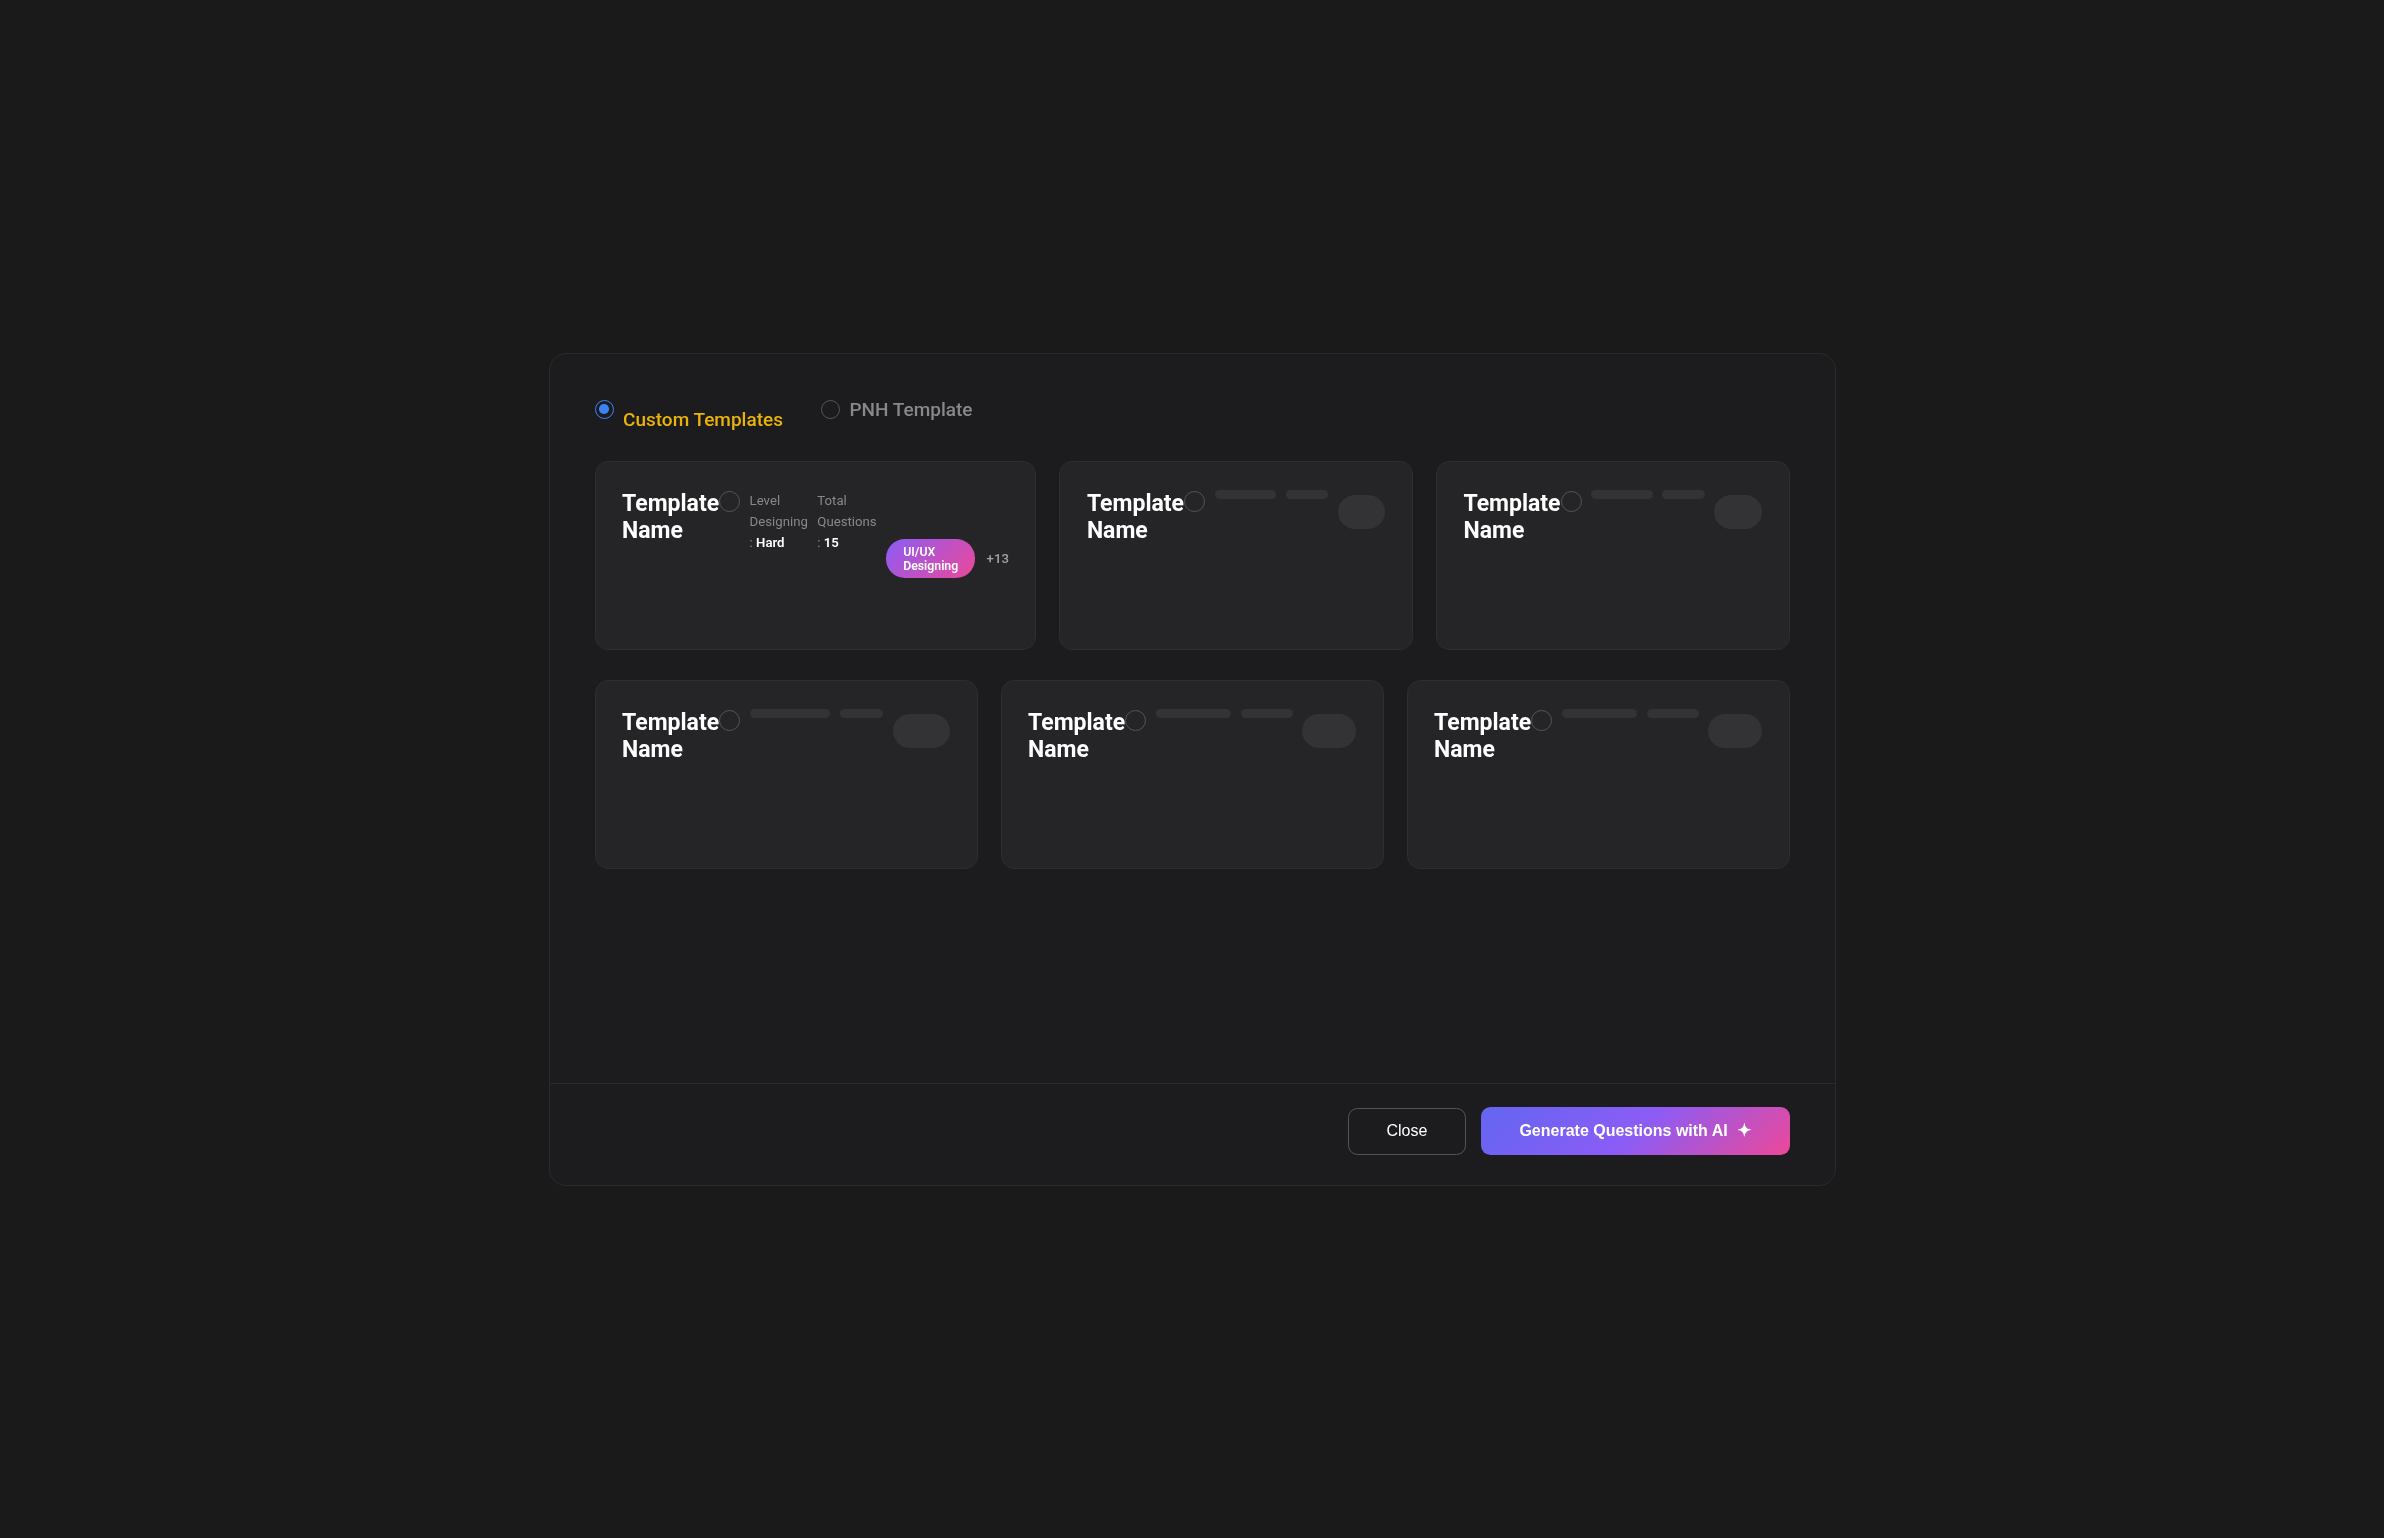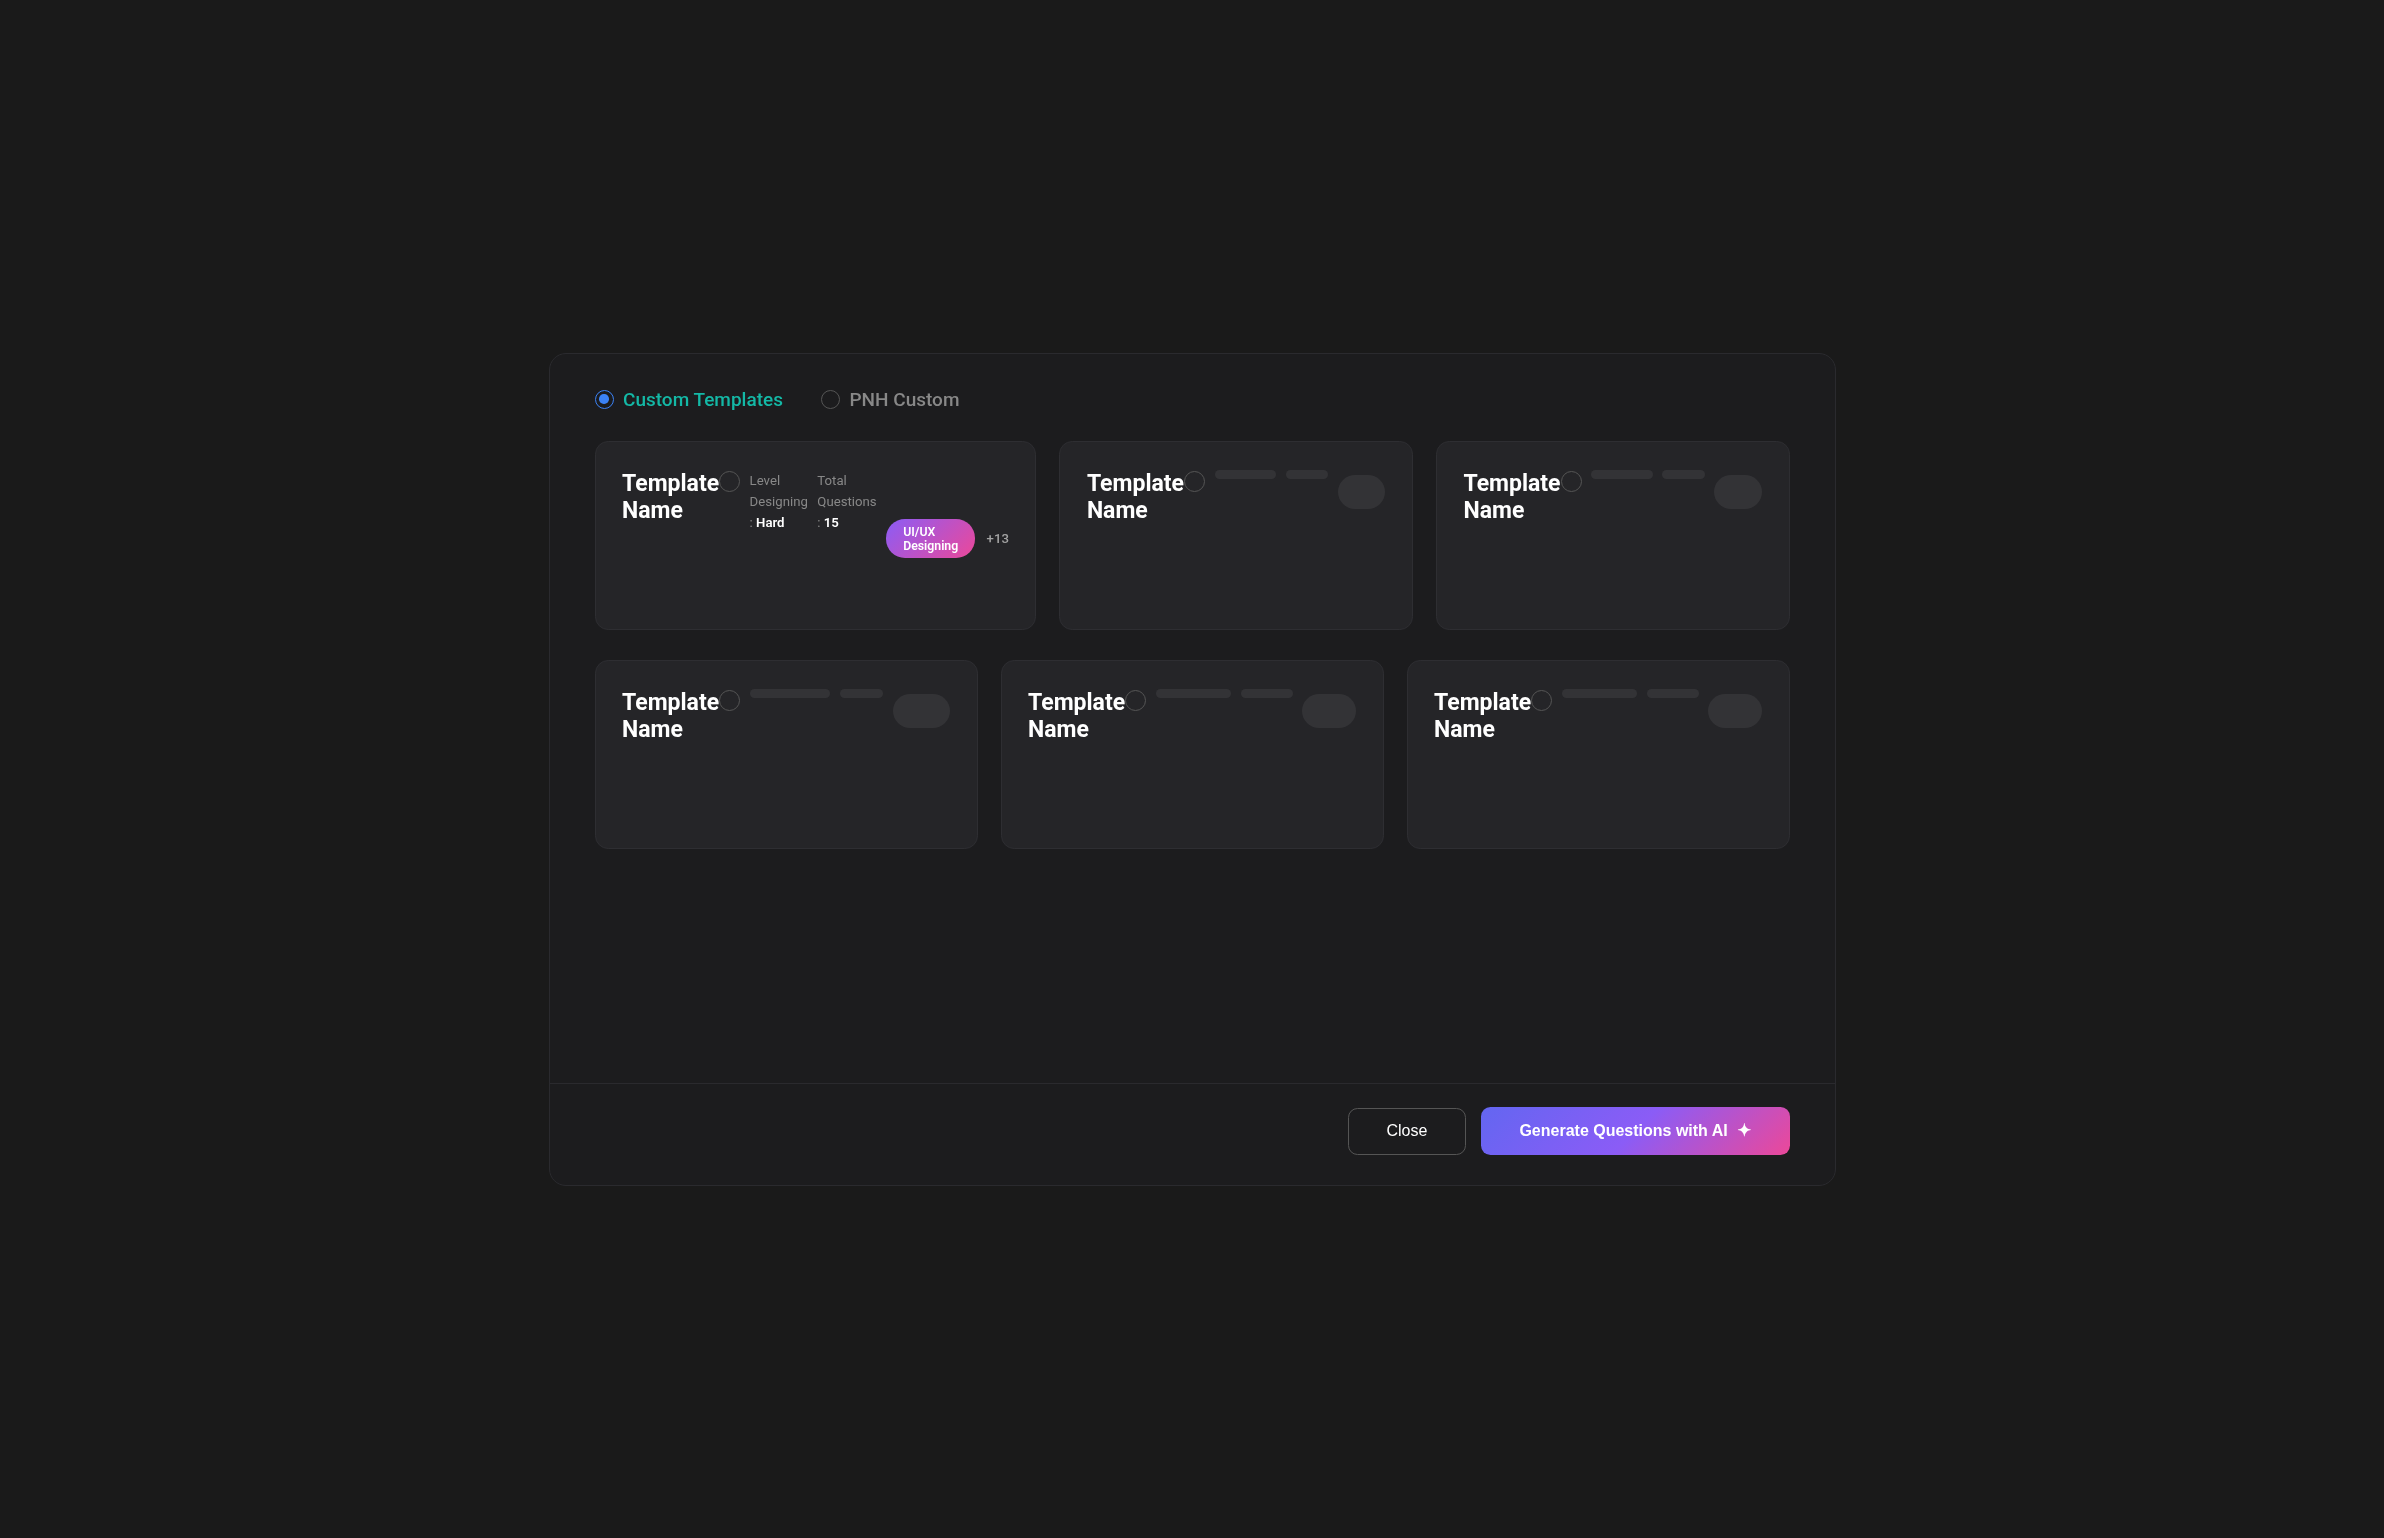--- a/index.html
+++ b/index.html
@@ -113,21 +113,22 @@
 
     .tab-radio.active::after {
       content: '';
       width: 9.5px;
       height: 9.5px;
       border-radius: 50%;
       background: #3b82f6;
     }
 
     .tab-label.active {
-      color: #14b8a6;
+      color: #eab308;
+      margin-top: 20px;
     }
 
     .tab-label.inactive {
       color: #888;
     }
 
     .grid {
       display: grid;
       grid-template-columns: repeat(3, 1fr);
       gap: 23px;
@@ -271,21 +272,21 @@
 
   <div class="content">
 
     <div class="tabs">
       <div class="tab">
         <div class="tab-radio active"></div>
         <span class="tab-label active">Custom Templates</span>
       </div>
       <div class="tab">
         <div class="tab-radio"></div>
-        <span class="tab-label inactive">PNH Custom</span>
+        <span class="tab-label inactive">PNH Template</span>
       </div>
     </div>
 
     <div class="grid">
 
       <div class="card">
         <div class="card-header">
           <span class="card-title">Template Name</span>
           <div class="card-radio"></div>
         </div>

